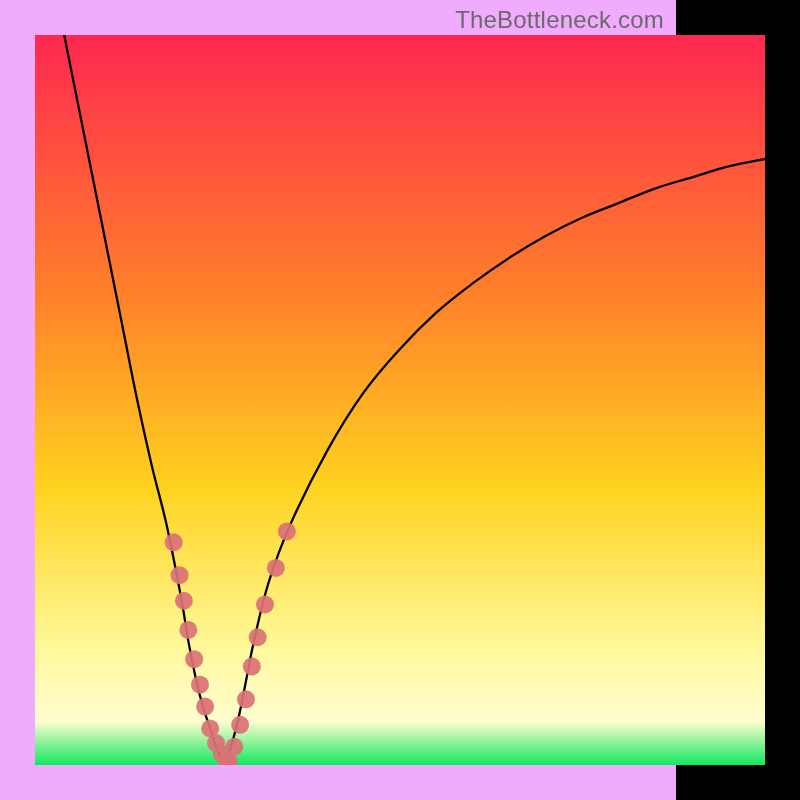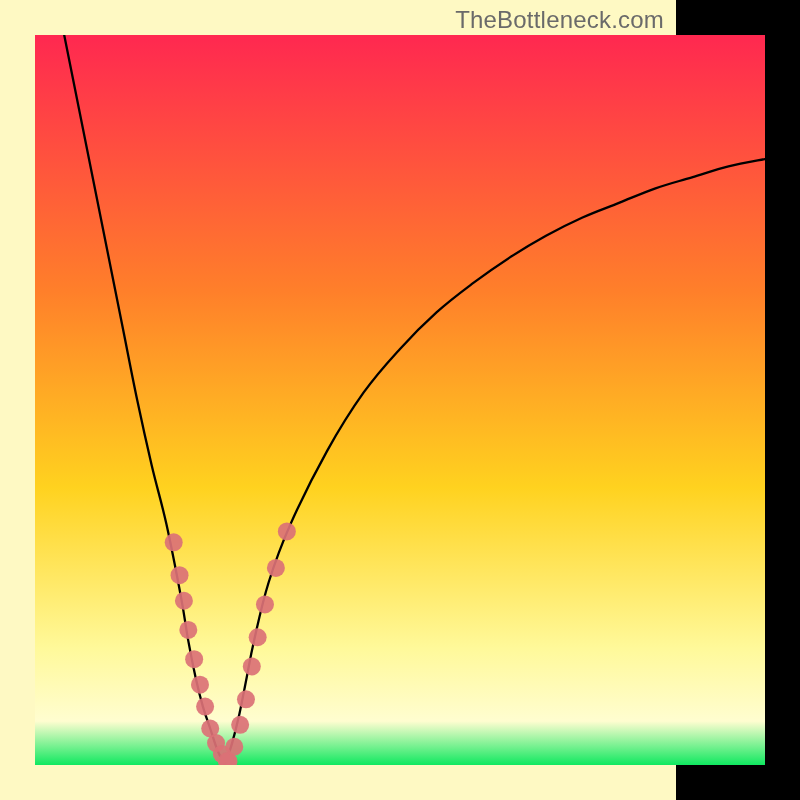--- a/index.html
+++ b/index.html
@@ -10,21 +10,21 @@
     overflow: hidden;
     background: #000;
     font-family: Arial, Helvetica, sans-serif;
   }
   .frame {
     position: absolute;
     left: 0;
     top: 0;
     width: 676px;
     height: 800px;
-    background: #fef9c3;
+    background: #f0abfc;
   }
   .plot-area {
     position: absolute;
     left: 35px;
     top: 35px;
     width: 730px;
     height: 730px;
     overflow: hidden;
   }
   .watermark {

